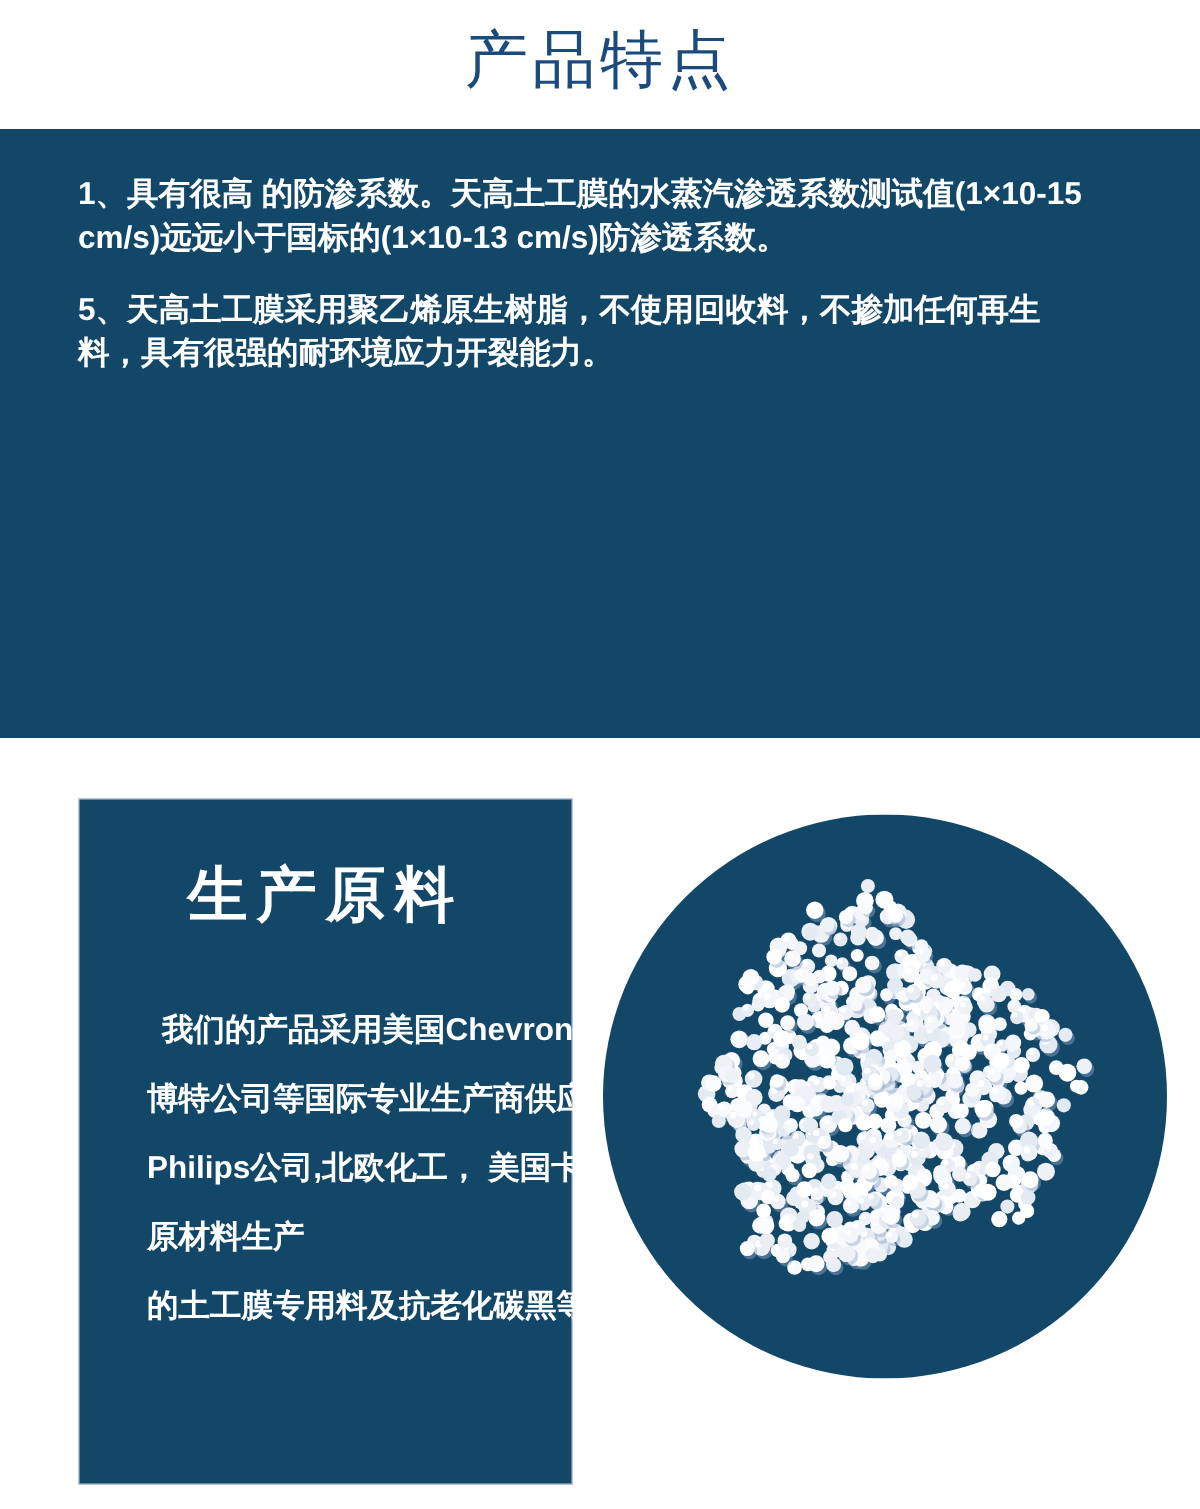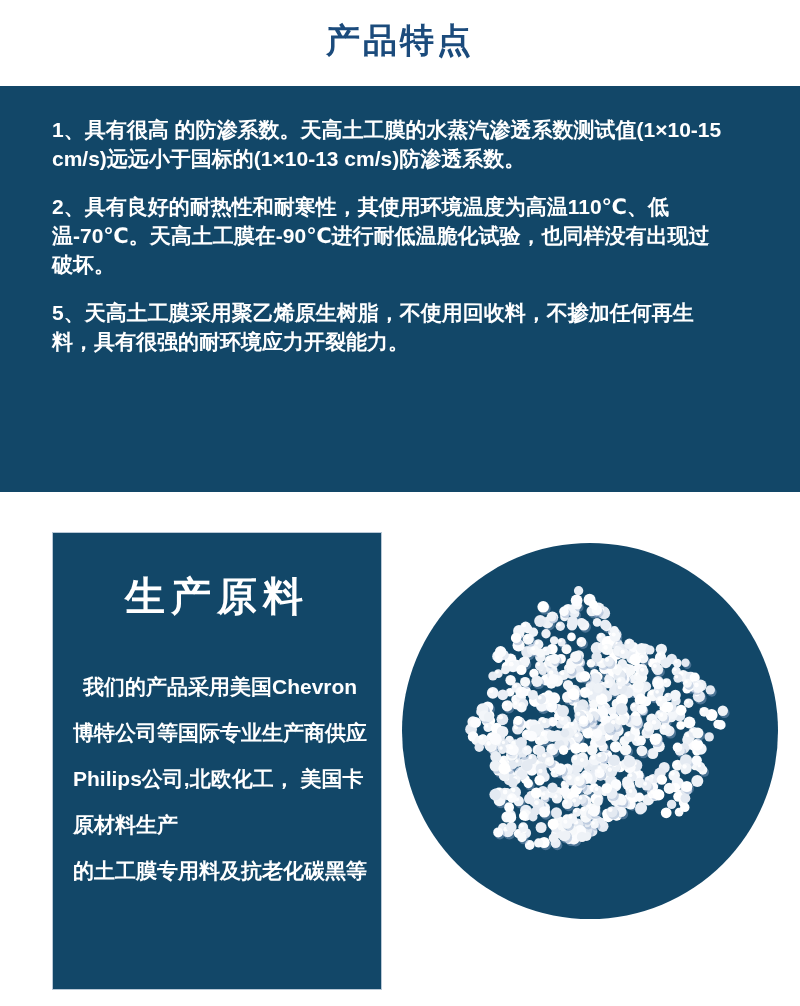--- a/index.html
+++ b/index.html
@@ -15,21 +15,21 @@
     width:800px;height:1006px;margin:0 auto;position:relative;
     background:var(--page-bg);
     font-family:"Liberation Sans","DejaVu Sans",sans-serif;
     overflow:hidden;
   }
   
   .header{
     height:86px;display:flex;align-items:center;justify-content:center;
   }
   .page-title{
-    font-size:34px;font-weight:bold;color:var(--title-blue);
+    font-size:42px;font-weight:normal;color:var(--title-blue);
     letter-spacing:3px;line-height:1;padding-bottom:6px;
   }
   
   .features{
     background:var(--navy);
     width:800px;height:406px;
     padding:29px 72px 0 52px;
   }
   .feature{
     color:var(--text-white);
@@ -43,41 +43,40 @@
     background:var(--navy);
     border:1px solid var(--box-border);
   }
   .materials-title{
     margin-top:36px;text-align:center;
     color:var(--text-white);font-size:40px;font-weight:bold;letter-spacing:6px;
   }
   .materials-body{margin-top:40px;padding:0 12px 0 20px;}
   .materials-line{
     color:var(--text-white);font-size:21px;font-weight:bold;
-    line-height:46px;white-space:nowrap;
+    line-height:46px;white-space:nowrap;margin-left:25px;
   }
   .materials-line:first-child{text-indent:10px;}
   
   .pellets-circle{
     position:absolute;left:402px;top:51px;width:376px;height:376px;
   }
   .pellets-circle svg{display:block;}
 </style>
 </head>
 <body>
 
 <div class="page">
 
   <div class="header">
     <div class="page-title">产品特点</div>
   </div>
 
   <div class="features">
     <p class="feature">1、具有很高 的防渗系数。天高土工膜的水蒸汽渗透系数测试值(1×10-15 cm/s)远远小于国标的(1×10-13 cm/s)防渗透系数。</p>
-    <p class="feature">2、具有良好的耐热性和耐寒性，其使用环境温度为高温110℃、低温-70℃。天高土工膜在-90℃进行耐低温脆化试验，也同样没有出现过破坏。</p>
     <p class="feature">5、天高土工膜采用聚乙烯原生树脂，不使用回收料，不掺加任何再生料，具有很强的耐环境应力开裂能力。</p>
   </div>
 
   <div class="materials">
 
     <div class="materials-box">
       <div class="materials-title">生产原料</div>
       <div class="materials-body">
         <div class="materials-line">我们的产品采用美国Chevron</div>
         <div class="materials-line">博特公司等国际专业生产商供应</div>

